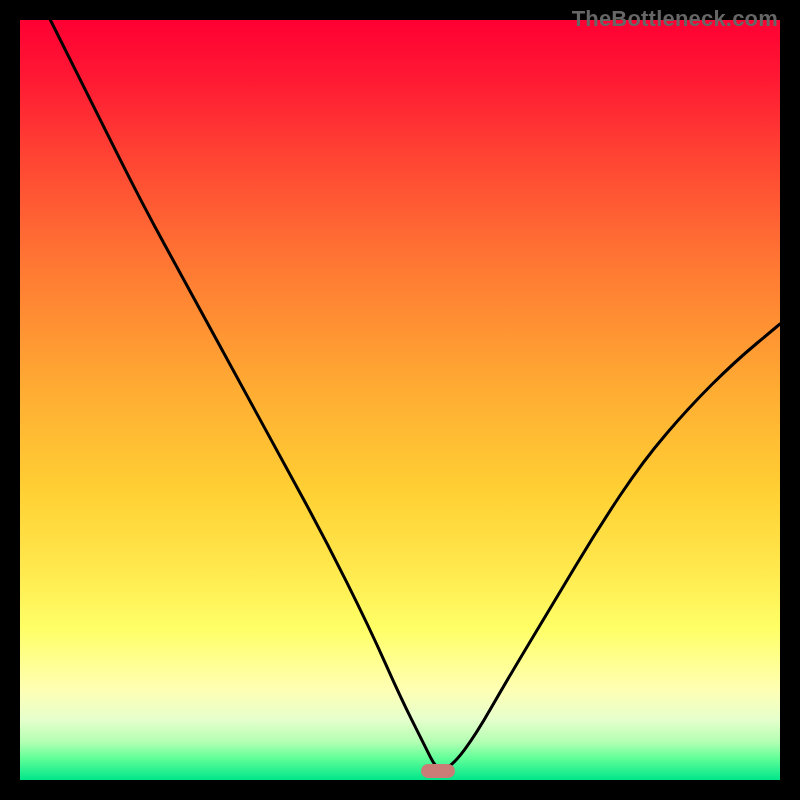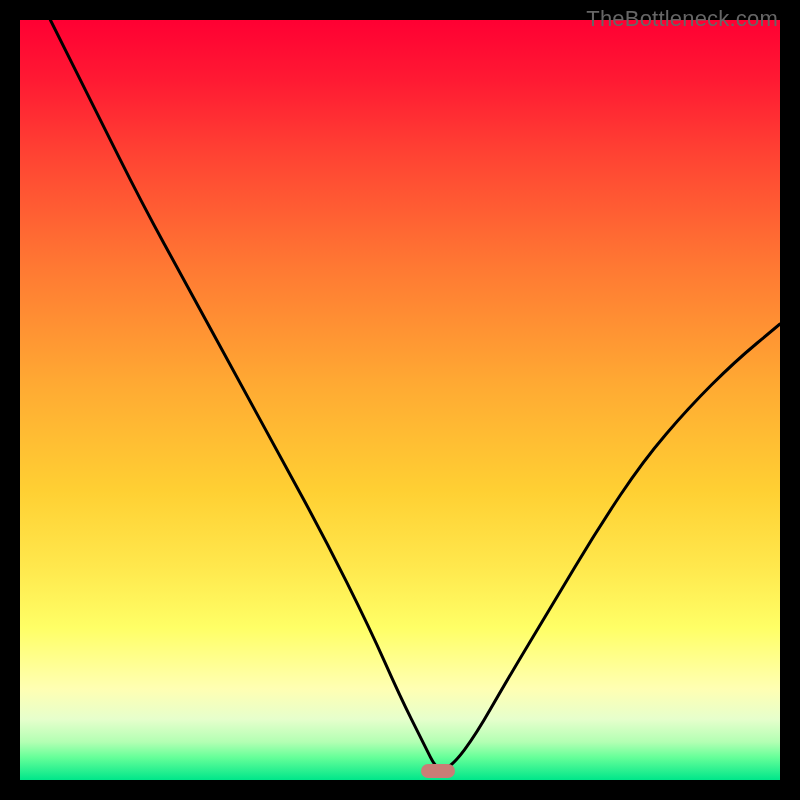--- a/index.html
+++ b/index.html
@@ -14,21 +14,21 @@
       #ffaa33 48%,
       #ffd033 62%,
       #ffe84d 72%,
       #ffff66 80%,
       #ffffb3 88%,
       #e6ffcc 92%,
       #b3ffb3 95%,
       #66ff99 97%,
       #00e68a 100%
     ); }
-    .watermark { position: absolute; top: 6px; right: 22px; color: #666; font-size: 22px; font-weight: normal; z-index: 10; letter-spacing: 0.2px; }
+    .watermark { position: absolute; top: 6px; right: 22px; color: #666; font-size: 22px; font-weight: bold; z-index: 10; letter-spacing: 0.2px; }
     .curve-svg { position: absolute; inset: 0; width: 100%; height: 100%; z-index: 5; }
     .marker { position: absolute; width: 34px; height: 14px; background: #c97d76; border-radius: 7px; z-index: 6; }
   </style>
 </head>
 <body>
 
 <div class="outer">
   <div class="watermark">TheBottleneck.com</div>
   <div class="plot-area">
     <div class="gradient-bg"></div>

